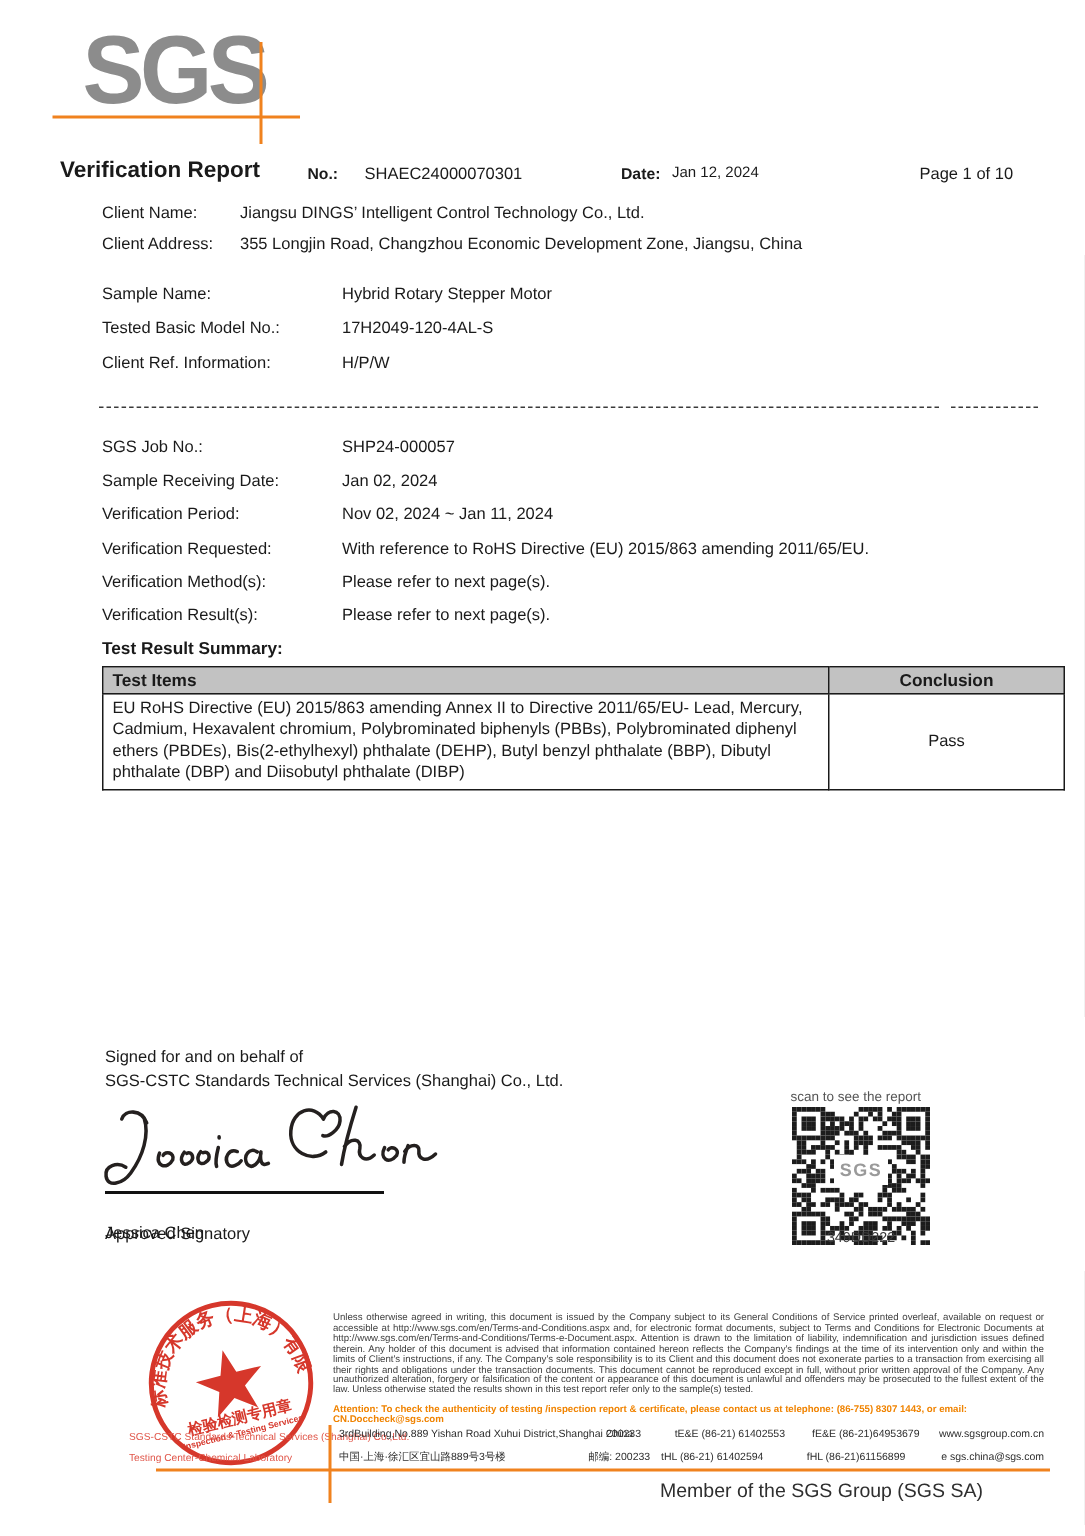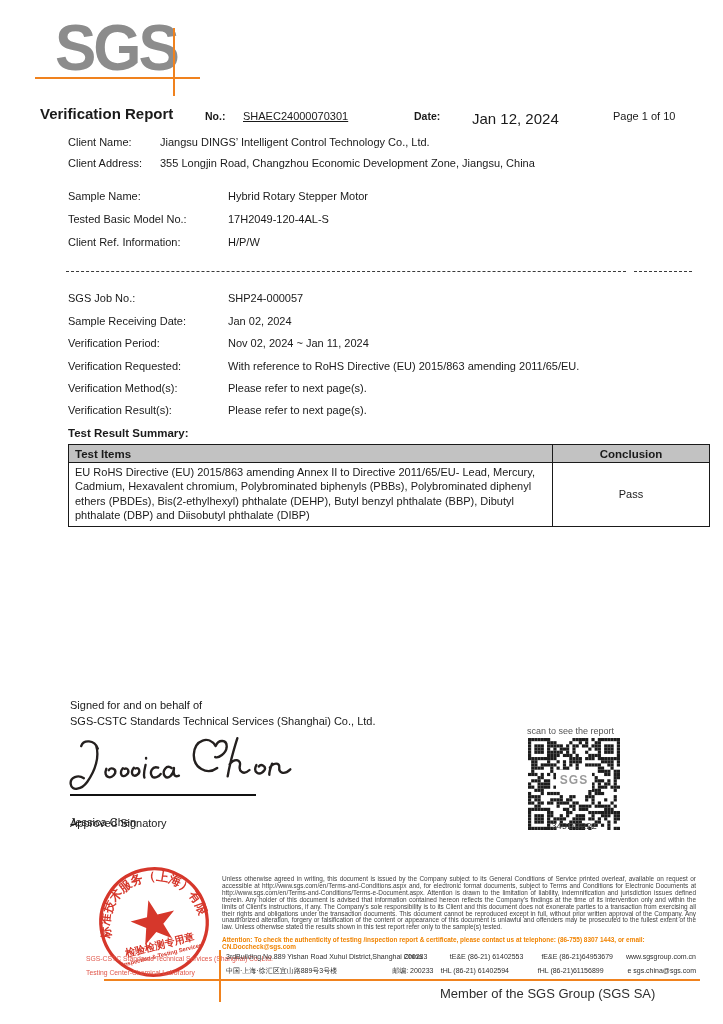--- a/index.html
+++ b/index.html
@@ -9,23 +9,23 @@
 
   
   .logo-text{left:55px;top:18px;font-size:62px;font-weight:900;color:#8c8c8c;
              letter-spacing:-3px;line-height:60px;transform:scaleY(1.04);}
   .logo-hline{left:35px;top:77px;width:165px;height:2px;background:#f0821e;}
   .logo-vline{left:173px;top:28px;width:2px;height:68px;background:#f0821e;}
 
   
   .rep-title{left:40px;top:105px;font-size:15px;font-weight:bold;}
   .no-label{left:205px;top:110px;font-size:10.5px;font-weight:bold;}
-  .no-value{left:243px;top:110px;font-size:11px;text-decoration:underline;}
+  .no-value{left:243px;top:110px;font-size:11px;}
   .date-label{left:414px;top:110px;font-size:10.5px;font-weight:bold;}
-  .date-value{left:472px;top:110px;font-size:15px;text-align:right;}
+  .date-value{left:448px;top:110px;font-size:10px;text-align:right;}
   .page-num{left:600px;top:110px;font-size:11px;margin-left:13px;}
 
   .lbl{font-size:11px;}
   .val{font-size:11px;}
 
   .note{left:68px;top:256px;font-size:11px;}
   .dash-sep{left:66px;top:271px;width:560px;border-top:1.4px dashed #3a3a3a;}
   .dash-sep2{left:634px;top:271px;width:58px;border-top:1.4px dashed #3a3a3a;}
 
   .summary-head{left:68px;top:427px;font-size:11.5px;font-weight:bold;}

